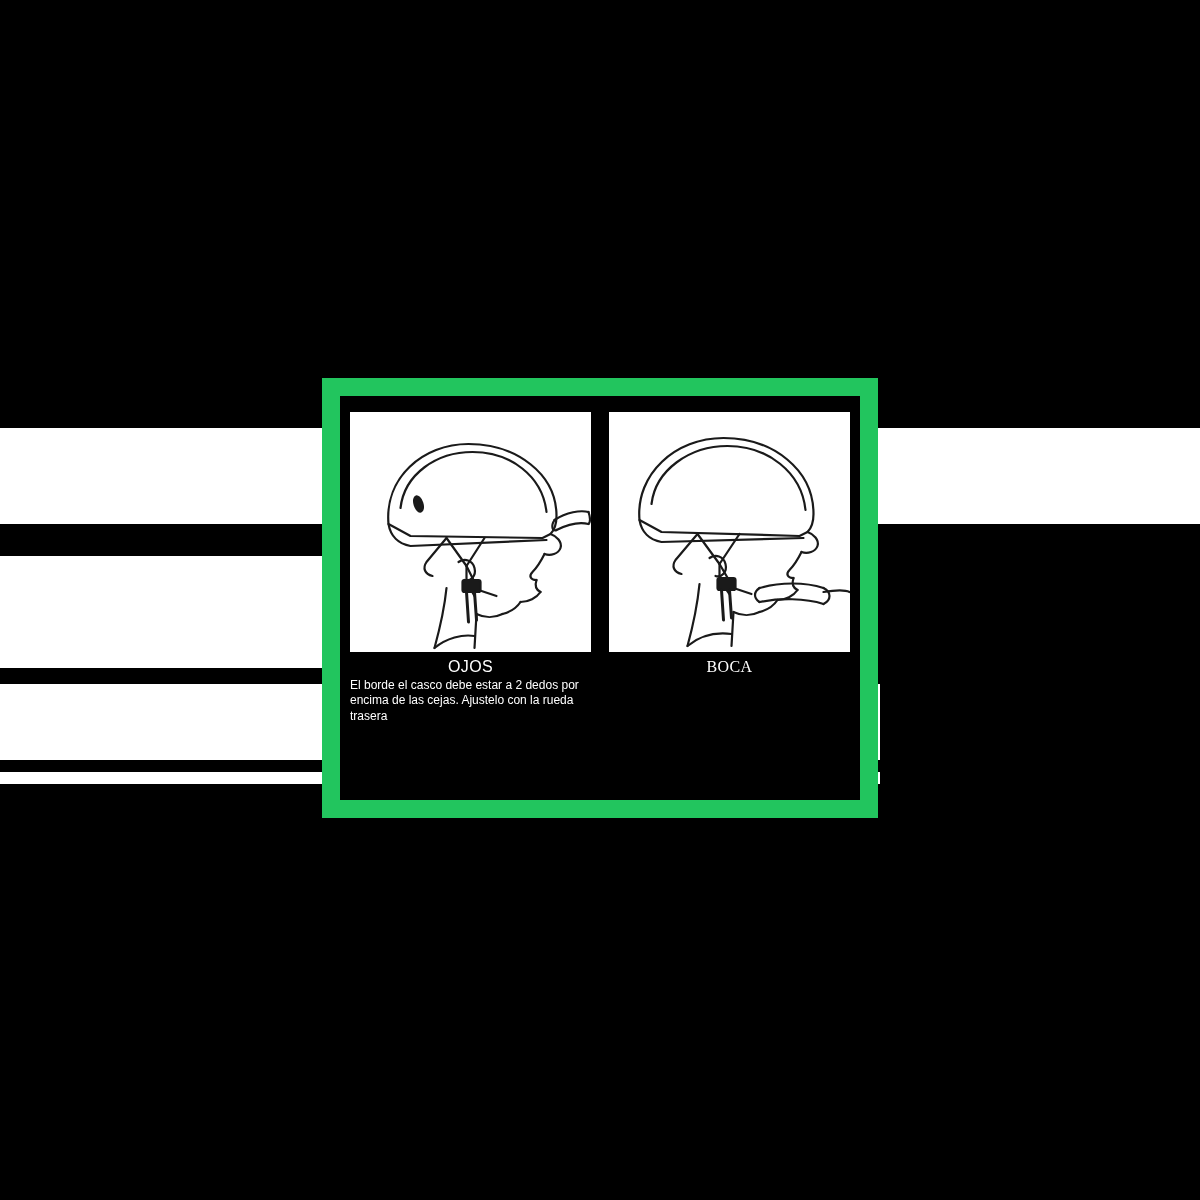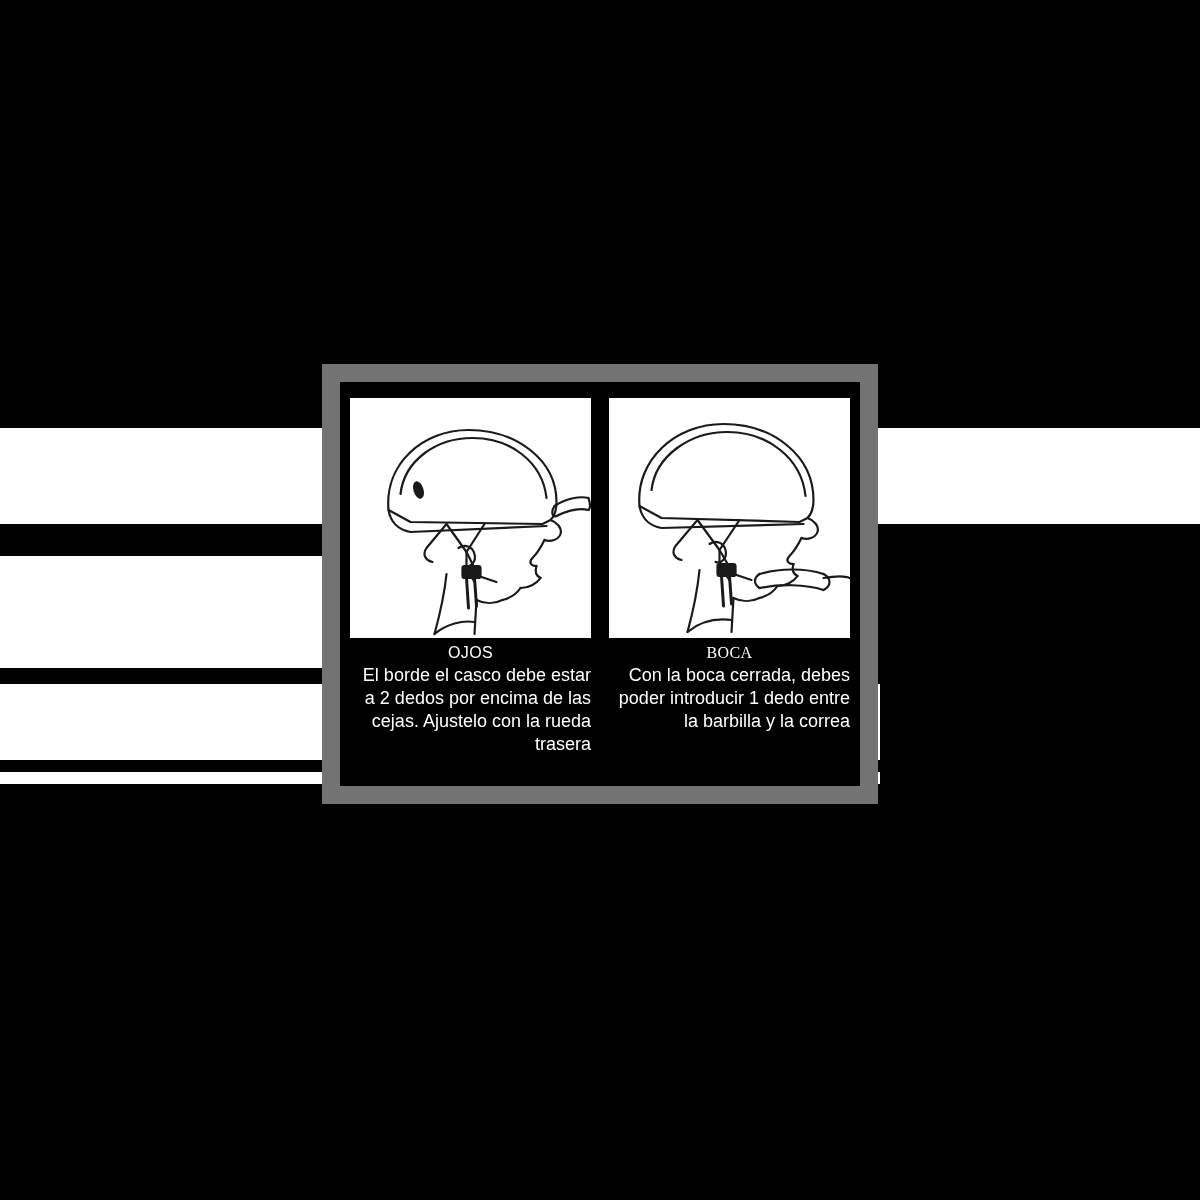--- a/index.html
+++ b/index.html
@@ -32,24 +32,24 @@
     position: absolute;
     background: #000000;
   }
   #mask-r1 { left: 870px;  top: 556px; width: 330px; height: 112px; }
   #mask-r2 { left: 880px;  top: 684px; width: 320px; height: 100px; }
 
   
   #figure-frame {
     position: absolute;
     left: 322px;
-    top: 364px;
+    top: 378px;
     width: 556px;
     height: 440px;
-    background: #737373;
+    background: #22c55e;
     box-sizing: border-box;
     padding: 18px;
     z-index: 5;
   }
   #poster {
     width: 100%;
     height: 100%;
     background: #000000;
     box-sizing: border-box;
     display: flex;
@@ -72,24 +72,24 @@
 
   .panel-title {
     color: #ffffff;
     font-size: 16px;
     text-align: center;
     margin-top: 6px;
     letter-spacing: 0.4px;
   }
   .panel-caption {
     color: #ffffff;
-    font-size: 18px;
+    font-size: 12px;
     line-height: 1.28;
     margin-top: 2px;
-    text-align: right;
+    text-align: left;
   }
   .panel-right .panel-title { text-align: center; font-family: Liberation Serif, serif; }
 </style>
 </head>
 <body>
 
 <div class="band" id="band-1"></div>
 <div class="band" id="band-2"></div>
 <div class="band" id="band-3"></div>
 <div class="band" id="band-4"></div>
@@ -183,17 +183,16 @@
             <path d="M150 176 C170 170 196 170 214 176"></path>
             <path d="M150 190 C170 186 196 186 214 192"></path>
             <path d="M214 176 C222 180 222 188 214 192"></path>
             <path d="M150 176 C144 180 144 186 150 190"></path>
 
             <path d="M214 180 C226 178 236 178 240 180"></path>
           </g>
         </svg>
       </div>
       <div class="panel-title">BOCA</div>
-      <div class="panel-caption">Con la boca cerrada, debes poder introducir 1 dedo entre la barbilla y la correa</div>
     </div>
 
   </div>
 </div>
 
 </body></html>

